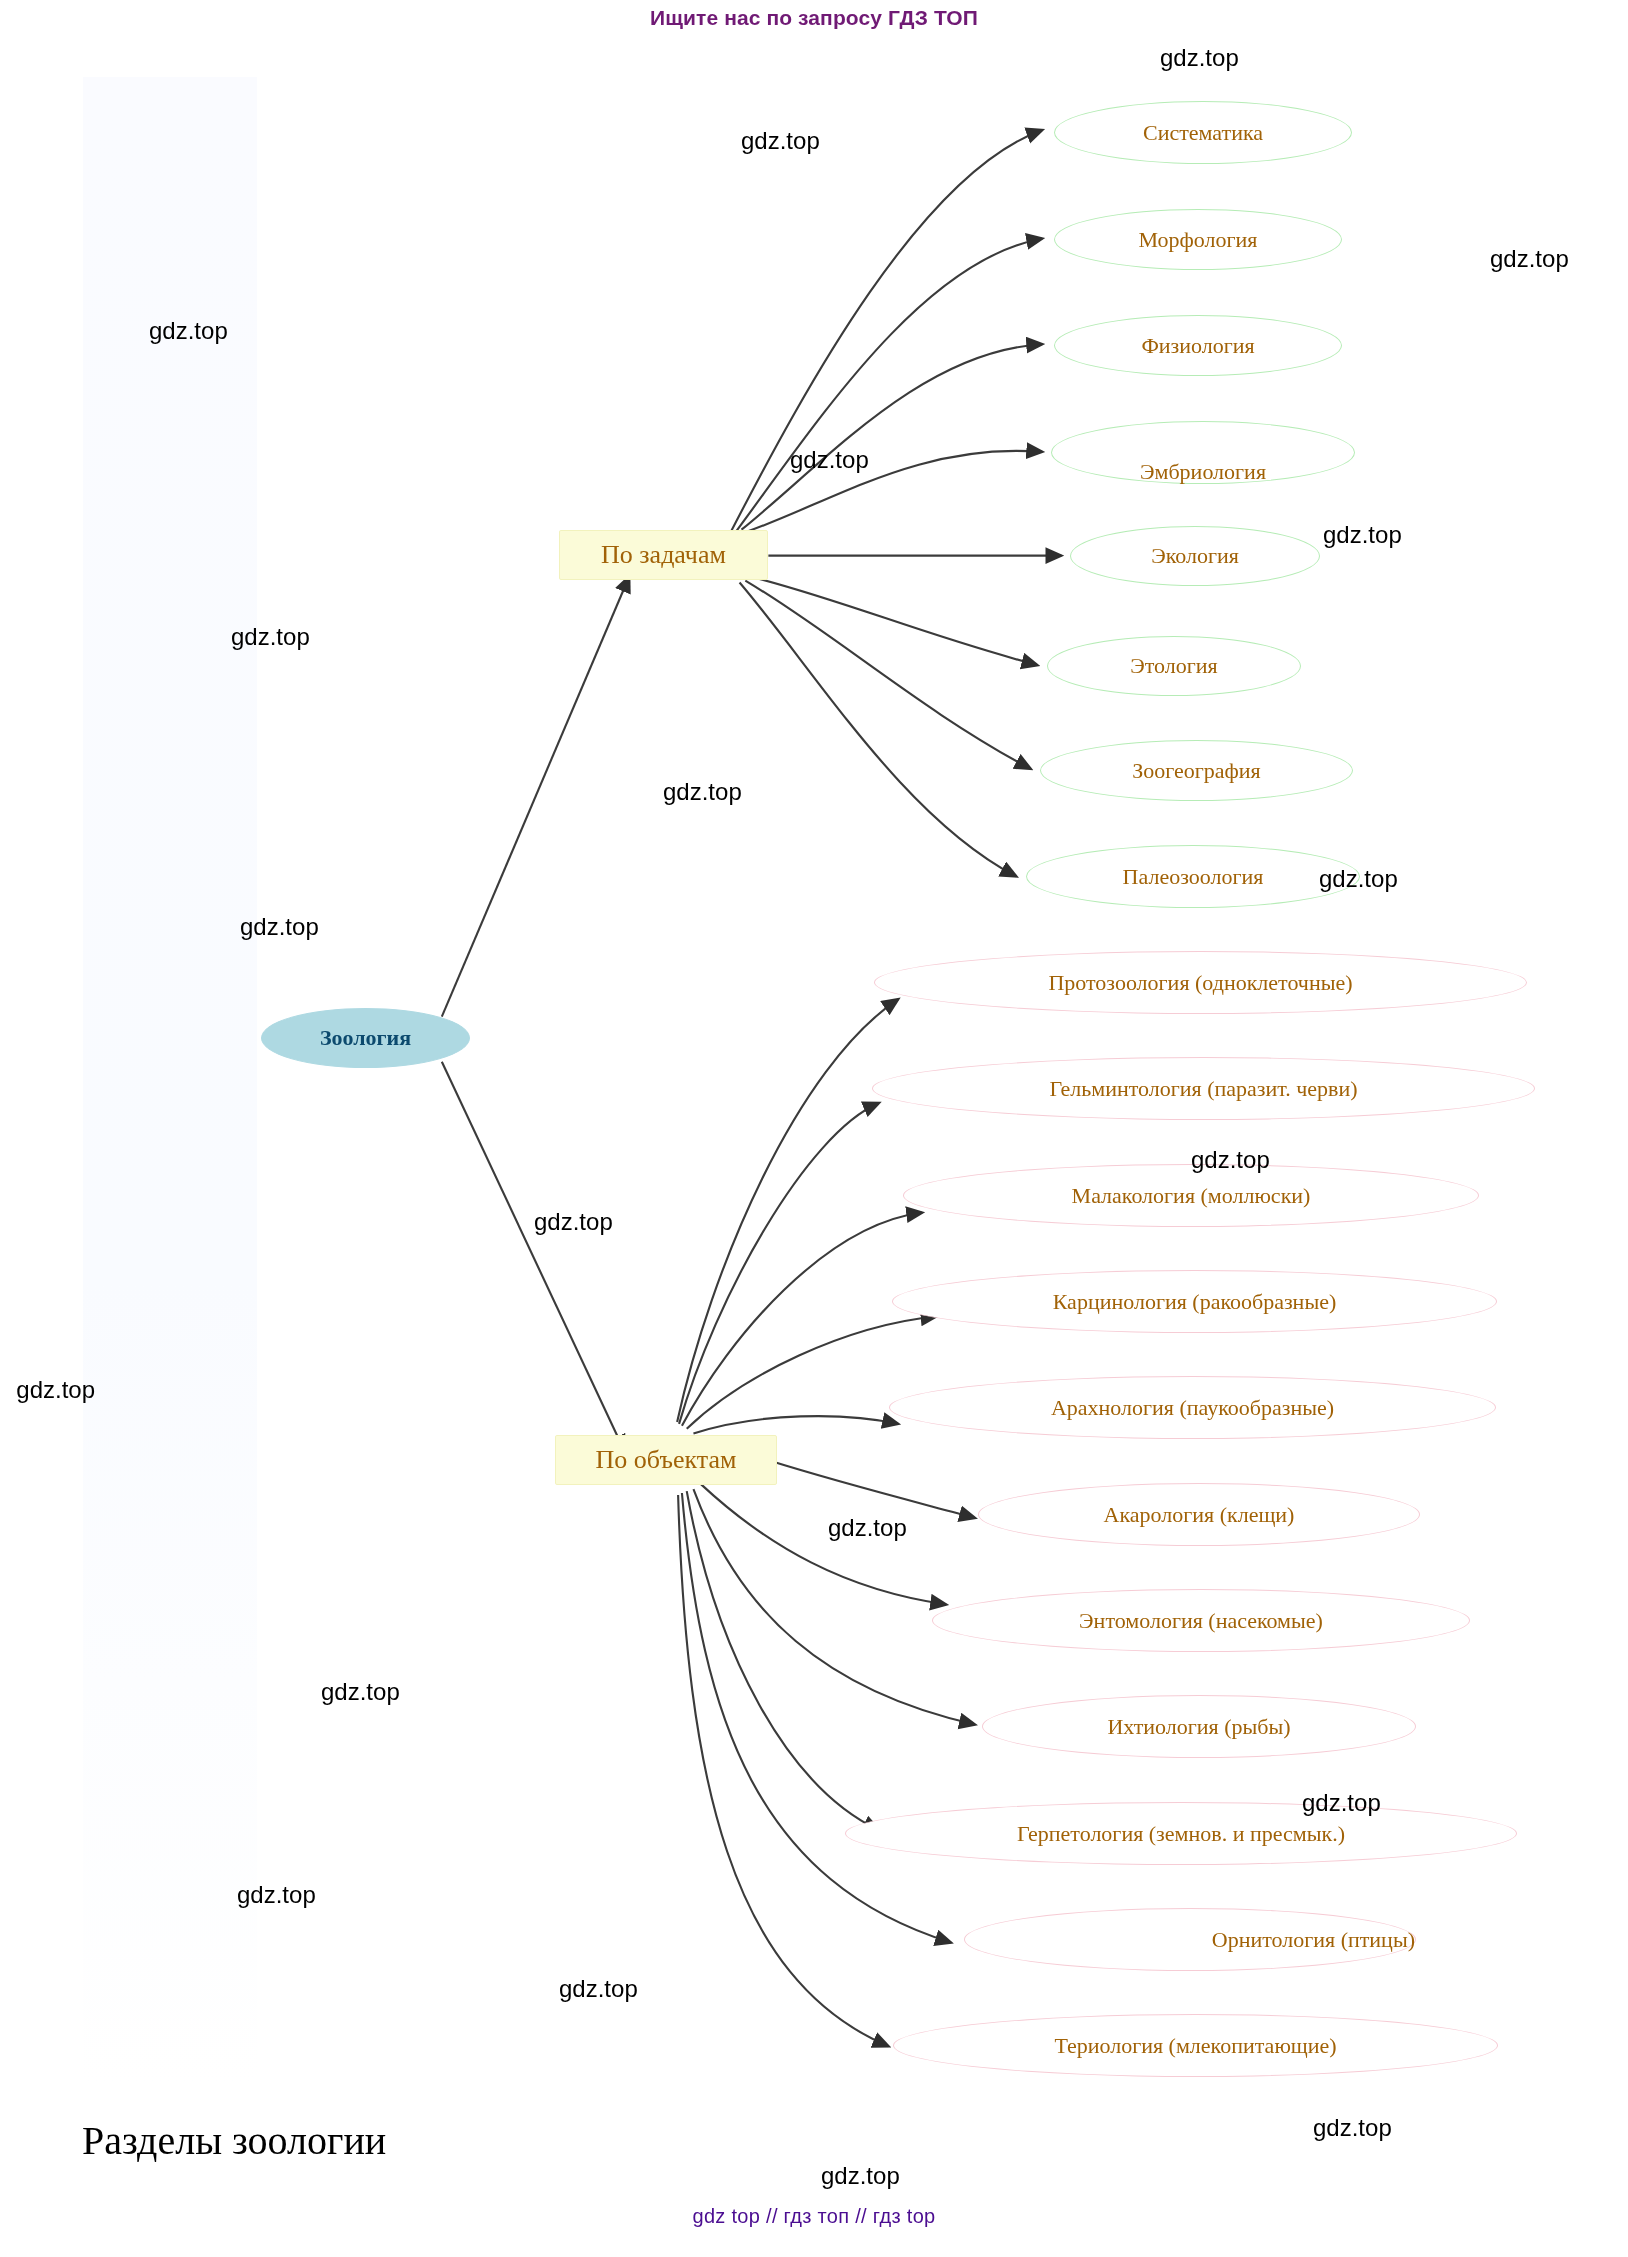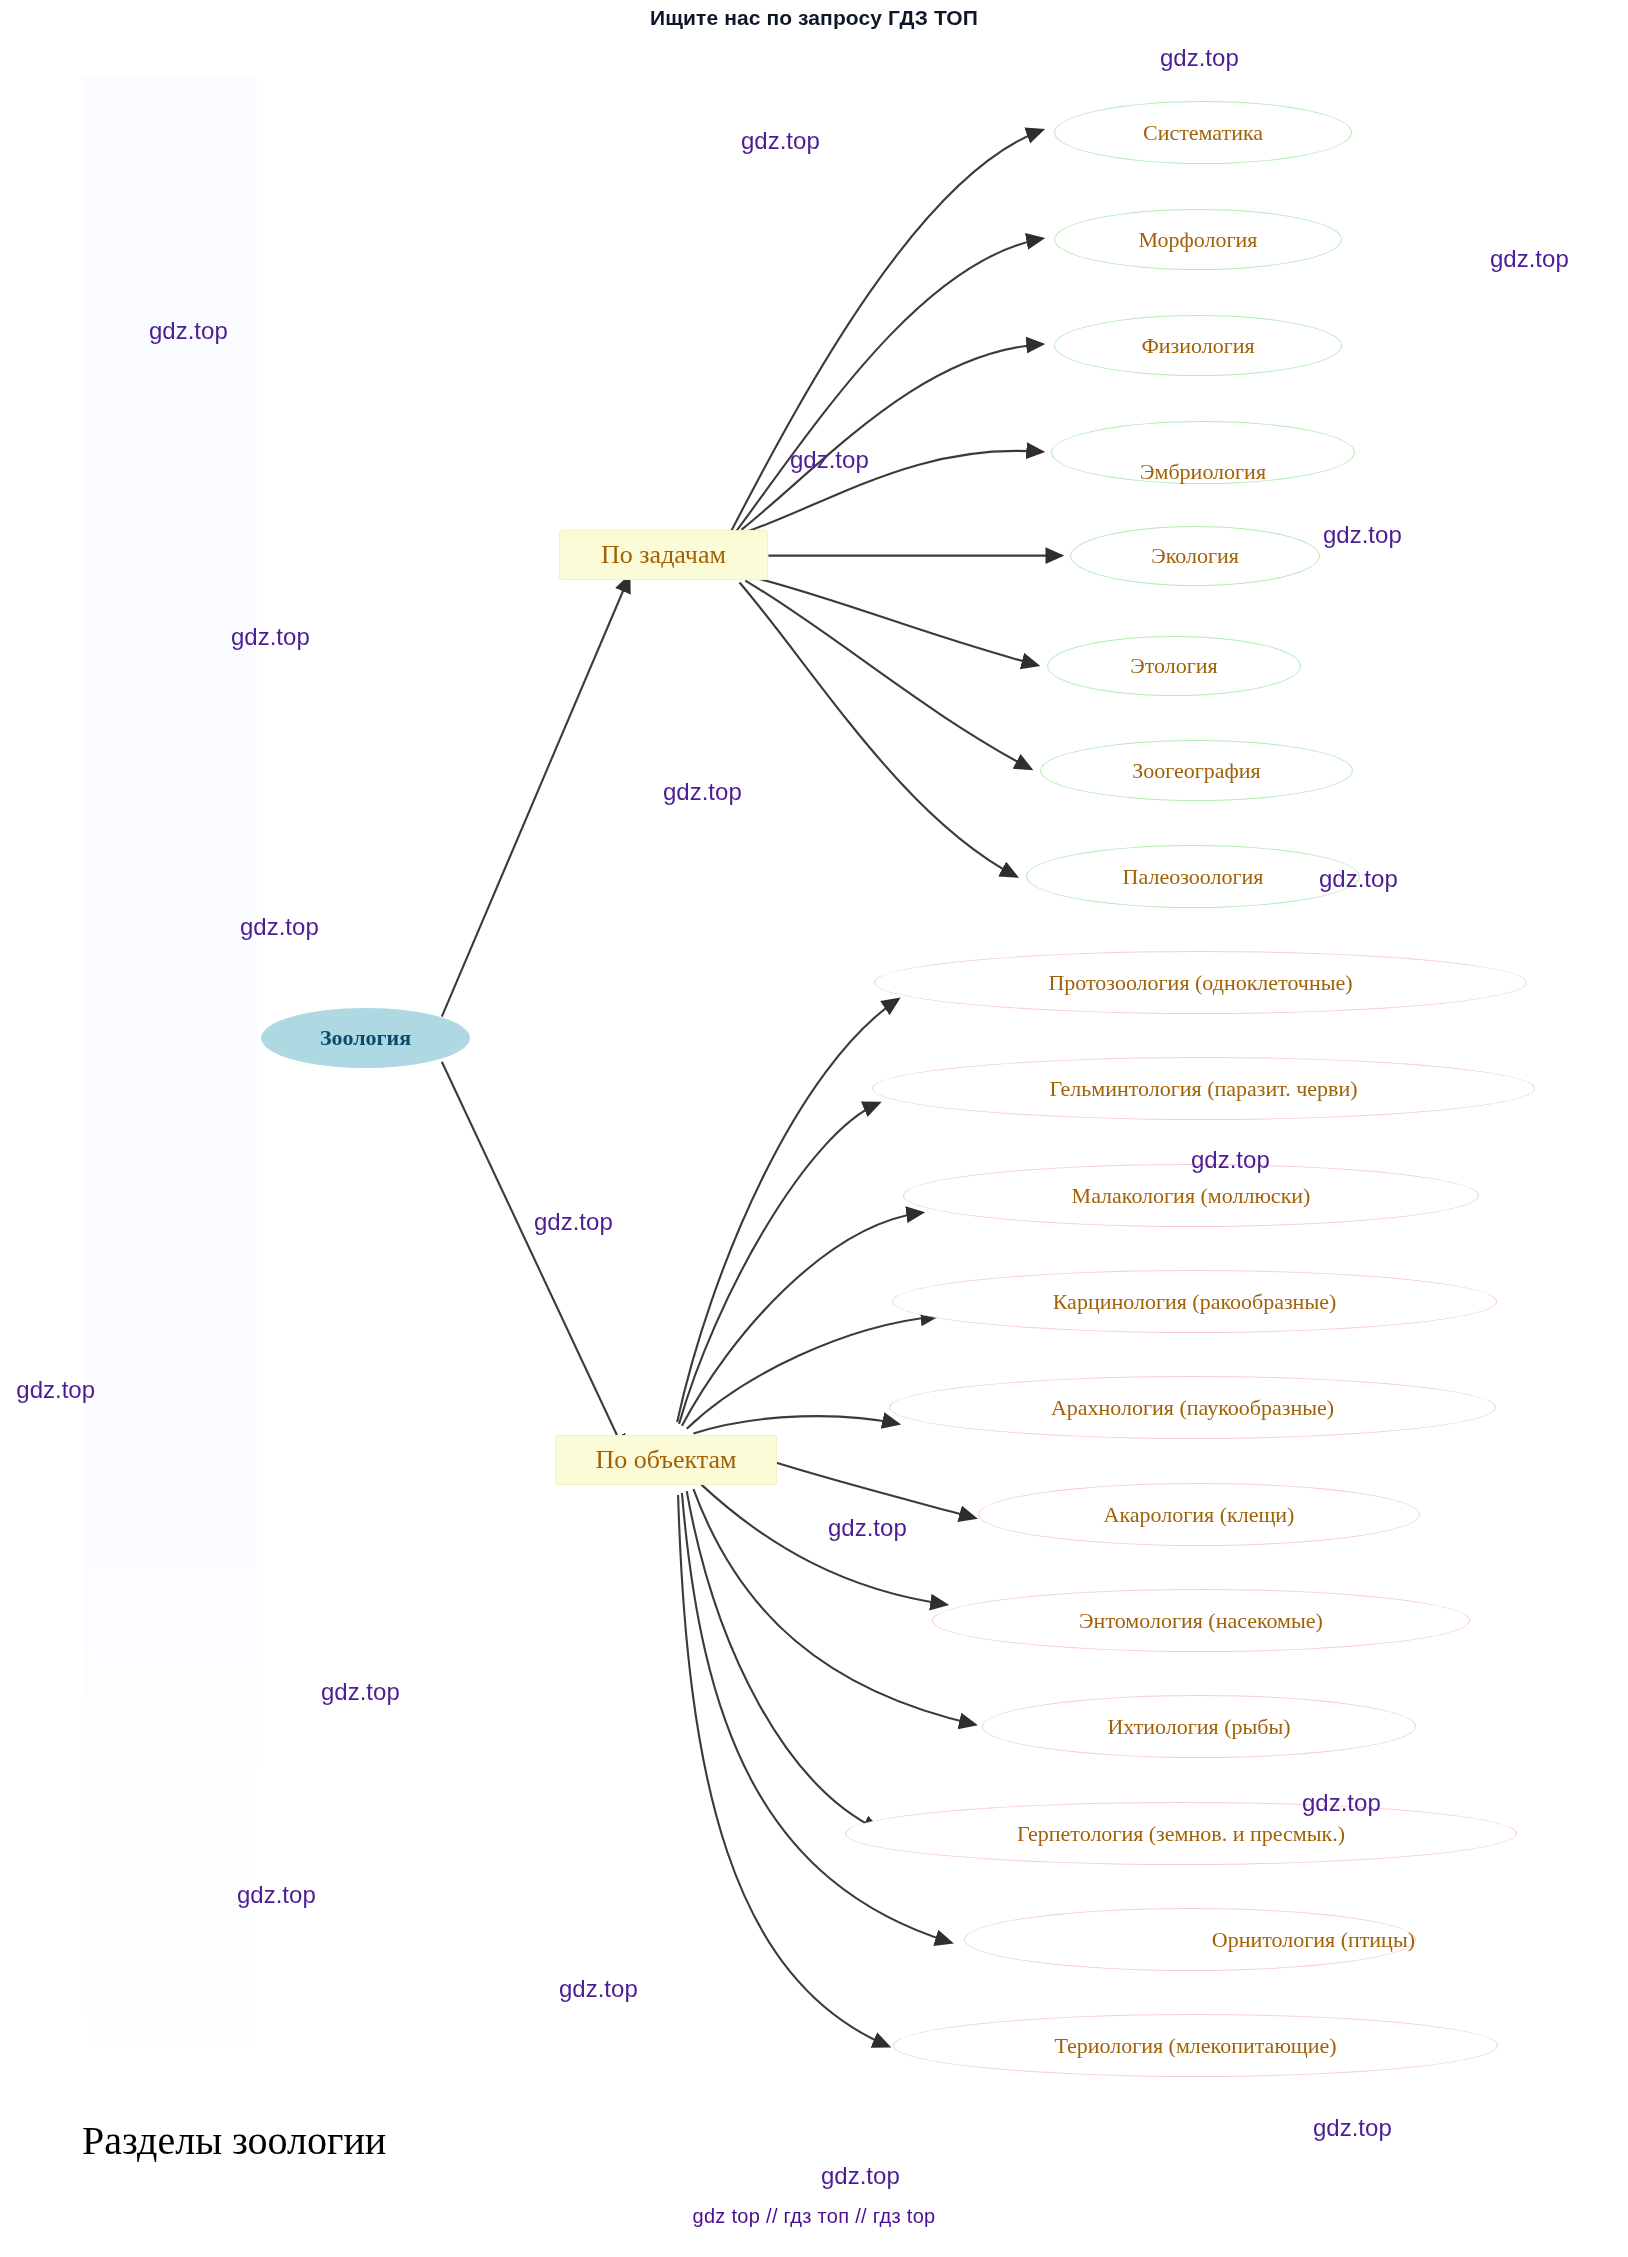--- a/index.html
+++ b/index.html
@@ -31,21 +31,21 @@
   }
 
   
   #promo-top {
     position: absolute;
     left: 0; top: 5.8px;
     width: 1628px;
     text-align: center;
     font-size: 21px;
     font-weight: bold;
-    color: #0f172a;
+    color: #701a75;
     letter-spacing: 0.1px;
   }
   #promo-bottom {
     position: absolute;
     left: 0; top: 2205px;
     width: 1628px;
     text-align: center;
     font-size: 20px;
     color: #4b0d91;
     letter-spacing: 0.3px;
@@ -106,21 +106,21 @@
     border: 1.5px solid #f6ccd5;
     border-radius: 50%;
     font-size: 22px;
   }
 
   
   .wm {
     position: absolute;
     font-family: "Liberation Sans", sans-serif;
     font-size: 24px;
-    color: #4c1d95;
+    color: #000000;
     white-space: nowrap;
   }
 </style>
 </head>
 <body>
 
 <div id="page">
 
   <div id="bg-panel"></div>
   <div id="bg-panel-inner"></div>

